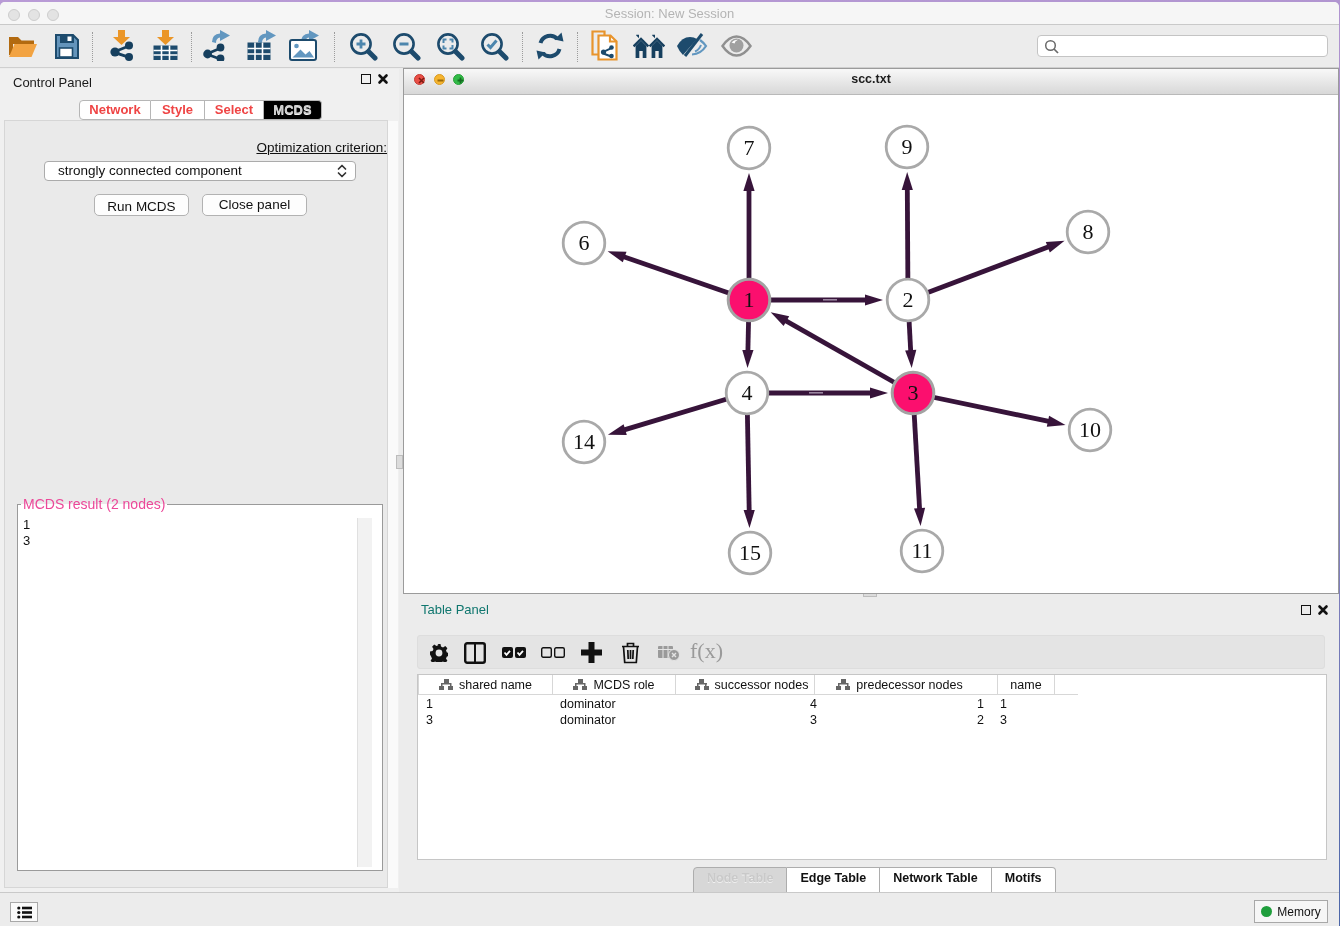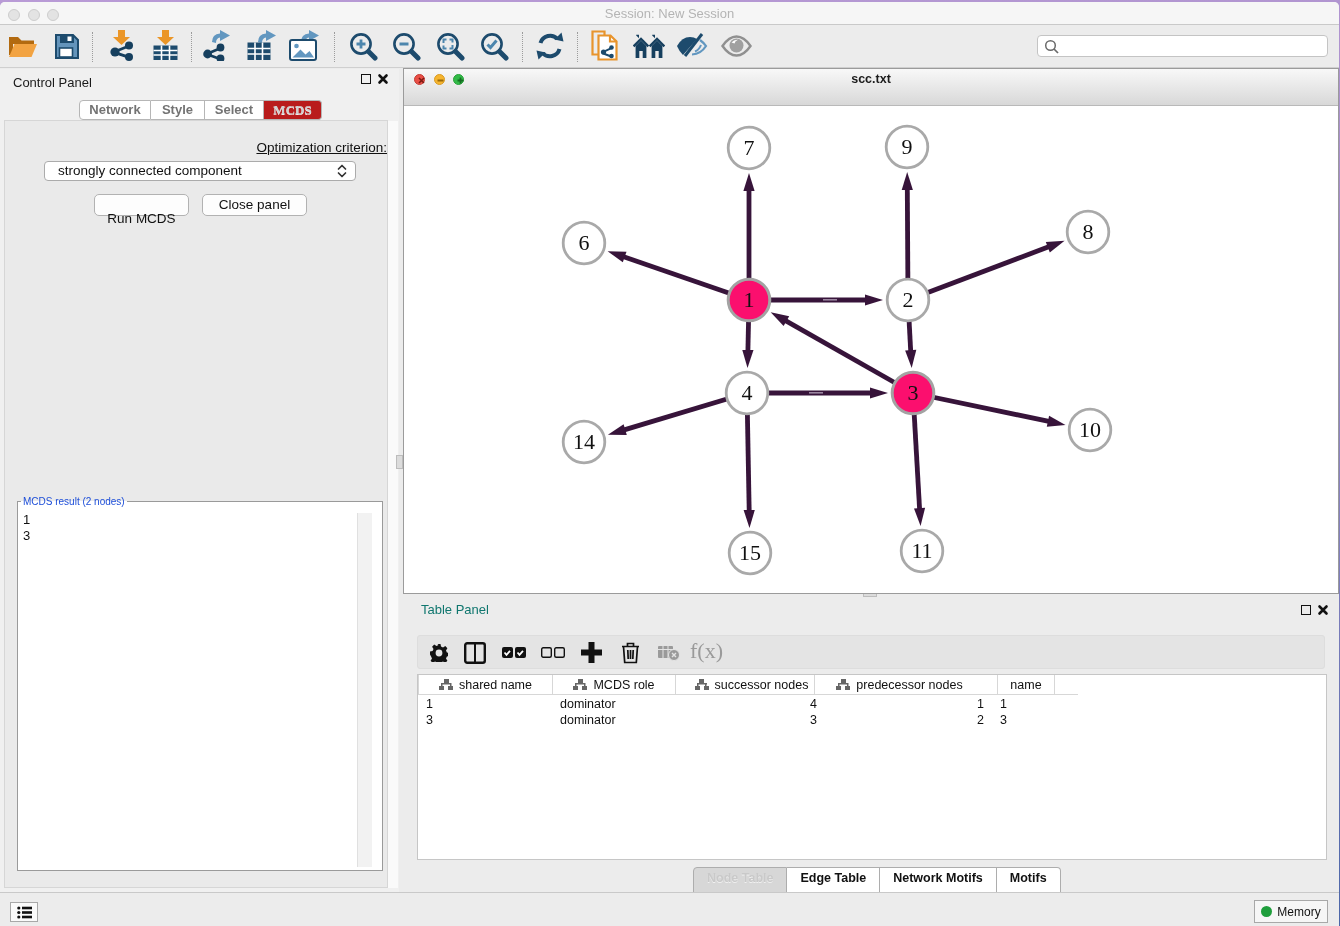--- a/index.html
+++ b/index.html
@@ -12,27 +12,27 @@
 .tl { position:absolute; top:7px; width:12px; height:12px; border-radius:50%; background:#e3e3e3; border:1px solid #cdcdcd; }
 #title { position:absolute; top:4px; width:100%; text-align:center; font-size:13px; color:#b4b4b4; }
 
 #toolbar { position:absolute; left:0; top:24px; width:100%; height:42px; background:#ececec; border-bottom:1px solid #cfcfcf; }
 .tbdiv { position:absolute; top:6px; height:30px; width:0; border-left:1.6px dotted #9c9c9c; }
 #search { position:absolute; left:1037px; top:9px; width:291px; height:22px; background:#fff; border:1px solid #c4c4c4; border-radius:4px; }
 
 #cpanel { position:absolute; left:0; top:67px; width:399px; height:823px; background:#f0f0f0; }
 #cptitle { position:absolute; left:13px; top:6px; font-size:13px; color:#1a1a1a; }
 #cptabs { position:absolute; left:79px; top:31px; height:20px; display:flex; }
-.cptab { border:1px solid #b6b6b6; border-left:none; background:#fff; font-size:13px; font-weight:bold; color:#737373; text-align:center; line-height:18px; }
+.cptab { border:1px solid #b6b6b6; border-left:none; background:#fff; font-size:13px; font-weight:bold; color:#ef4444; text-align:center; line-height:18px; }
 .cptab.first { border-left:1px solid #b6b6b6; border-radius:4px 0 0 4px; }
-.cptab.sel { background:#b91c1c; color:#cfcfcf; text-shadow:0 1px 0 #f2f2f2; border-radius:0 4px 4px 0;font-family:Liberation Serif, serif; }
+.cptab.sel { background:#000000; color:#cfcfcf; text-shadow:0 1px 0 #f2f2f2; border-radius:0 4px 4px 0; }
 #cpcontent { position:absolute; left:4px; top:51px; width:384px; height:768px; background:#eaeaea; border:1px solid #d6d6d6; }
 
 #netwin { position:absolute; left:403px; top:66px; width:936px; height:526px; background:#fff; border:1px solid #9b9b9b; }
-#nettb { position:absolute; left:0; top:0; width:100%; height:37px; background:linear-gradient(#f8f8f8,#d8d8d8); border-bottom:1px solid #b9b9b9; }
+#nettb { position:absolute; left:0; top:0; width:100%; height:26px; background:linear-gradient(#f8f8f8,#d8d8d8); border-bottom:1px solid #b9b9b9; }
 #nettitle { position:absolute; top:3px; width:100%; text-align:center; font-size:12.5px; font-weight:bold; color:#1c1c1c; }
 .mtl { position:absolute; top:4.5px; width:11px; height:11px; border-radius:50%; }
 
 #tpanel { position:absolute; left:403px; top:597px; width:936px; height:293px; background:#ececec; }
 #tptitle { position:absolute; left:18px; top:3px; font-size:13px; color:#0f766e; }
 #tptoolbar { position:absolute; left:14px; top:36px; width:908px; height:34px; background:#e4e4e4; border:1px solid #ddd; border-radius:3px; }
 #ttable { position:absolute; left:14px; top:75px; width:910px; height:186px; background:#fff; border:1px solid #c6c6c6; }
 
 #btabs { position:absolute; left:290px; top:268px; height:35px; display:flex; }
 .btab { border:1px solid #adadad; border-left:none; background:#fff; font-size:12.5px; font-weight:bold; color:#111; padding:3px 13px 0; }
@@ -217,24 +217,24 @@
       <div class="cptab sel" style="width:58px;">MCDS</div>
     </div>
     <div style="position:absolute;left:388px;top:52px;width:10px;height:767px;background:#fafafa;"></div>
     <div id="cpcontent">
       <div style="position:absolute;left:0;top:19px;width:100%;text-align:right;font-size:13.5px;color:#111;text-decoration:underline;">Optimization criterion:</div>
       <div id="dropdown" style="position:absolute;left:39px;top:40px;width:312px;height:20px;background:#fff;border:1px solid #ababab;border-radius:4px;font-size:13.5px;color:#111;padding:1px 0 0 13px;">strongly connected component
         <svg class="icon" width="10" height="14" viewBox="0 0 10 14" style="position:absolute;right:8px;top:2px;">
             <path d="M1.5 5 L5 1.5 L8.5 5 M1.5 9 L5 12.5 L8.5 9" stroke="#333" stroke-width="1.7" fill="none" stroke-linecap="round" stroke-linejoin="round"></path>
           </svg>
       </div>
-      <div style="position:absolute;left:89px;top:73px;width:95px;height:22px;background:#fdfdfd;border:1px solid #b2b2b2;border-radius:5px;font-size:13.5px;color:#111;text-align:center;padding-top:16px;">Run MCDS</div>
+      <div style="position:absolute;left:89px;top:73px;width:95px;height:22px;background:#fdfdfd;border:1px solid #b2b2b2;border-radius:5px;font-size:13.5px;color:#111;text-align:center;padding-top:4px;">Run MCDS</div>
       <div style="position:absolute;left:197px;top:73px;width:105px;height:22px;background:#fdfdfd;border:1px solid #b2b2b2;border-radius:5px;font-size:13.5px;color:#111;text-align:center;padding-top:2px;">Close panel</div>
       <fieldset style="position:absolute;left:12px;top:375px;width:366px;height:375px;border:1px solid #9a9a9a;background:#fff;">
-        <legend style="font-size:10px;color:#1d4ed8;margin-left:3px;padding:0 2px;">MCDS result (2 nodes)</legend>
+        <legend style="font-size:14px;color:#ec4899;margin-left:3px;padding:0 2px;">MCDS result (2 nodes)</legend>
         <div style="font-size:13px;color:#111;line-height:16px;padding:5px 0 0 5px;">1<br>3</div>
         <div style="position:absolute;right:10px;top:6px;bottom:3px;width:15px;background:#f2f2f2;border-left:1px solid #e0e0e0;"></div>
       </fieldset>
     </div>
   </div>
   <div style="position:absolute;left:396px;top:453px;width:7px;height:14px;background:#dcdcdc;border:1px solid #bdbdbd;"></div>
   <div style="position:absolute;left:863px;top:588px;width:14px;height:7px;background:#dcdcdc;border:1px solid #bdbdbd;"></div>
   <div id="netwin">
     <div id="nettb">
       <div class="mtl" style="left:10px;background:#ea4f46;border:1px solid #c43c35;">
@@ -389,21 +389,21 @@
       <div class="td" style="left:582px;top:22px;">1</div>
       <div class="td" style="left:8px;top:38px;">3</div>
       <div class="td" style="left:142px;top:38px;">dominator</div>
       <div class="td" style="left:257px;top:38px;width:142px;text-align:right;">3</div>
       <div class="td" style="left:409px;top:38px;width:157px;text-align:right;">2</div>
       <div class="td" style="left:582px;top:38px;">3</div>
     </div>
     <div id="btabs">
       <div class="btab first">Node Table</div>
       <div class="btab">Edge Table</div>
-      <div class="btab">Network Motifs</div>
+      <div class="btab">Network Table</div>
       <div class="btab last">Motifs</div>
     </div>
   </div>
   <div id="statusbar">
     <div id="listbtn">
       <svg class="icon" width="15" height="13" viewBox="0 0 15 13">
         <g fill="#111">
             <circle cx="1.8" cy="2" r="1.6"></circle>
             <circle cx="1.8" cy="6.5" r="1.6"></circle>
             <circle cx="1.8" cy="11" r="1.6"></circle>

